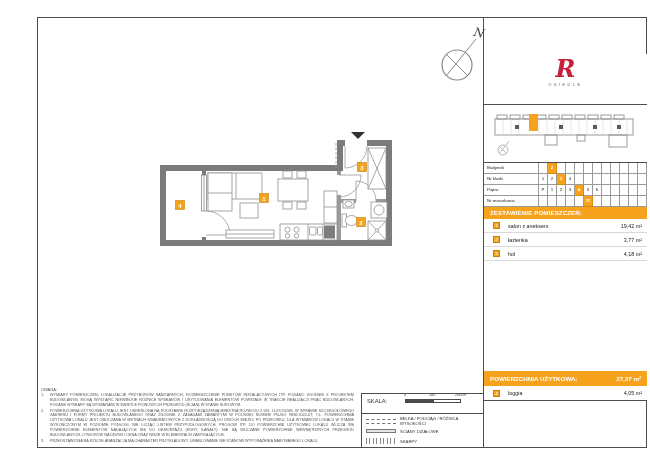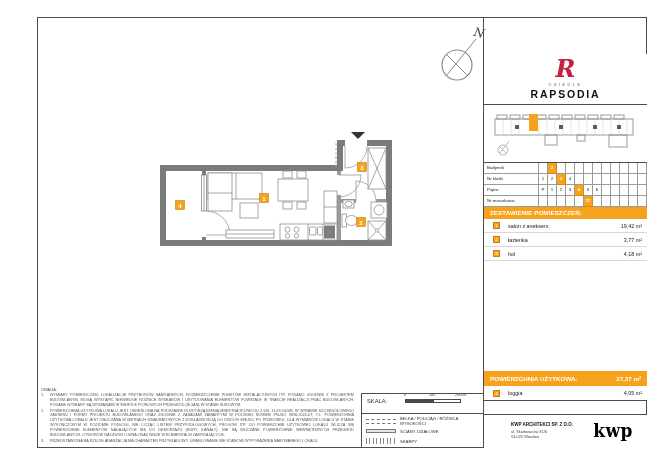--- a/index.html
+++ b/index.html
@@ -170,21 +170,20 @@
       <text x="222" y="74.5" text-anchor="middle" font-size="6" font-weight="bold" fill="#fff" font-family="Liberation Sans,sans-serif">3</text>
       <rect x="35.5" y="105.5" width="9" height="9" fill="#F6A21C" stroke="#c5830d" stroke-width="0.6"></rect>
       <text x="40" y="112.5" text-anchor="middle" font-size="6" font-weight="bold" fill="#fff" font-family="Liberation Sans,sans-serif">4</text>
     </g>
   </svg>
 
 
   <div class="abs sect" id="estate">
     <div class="r">R</div>
     <div class="osiedle">OSIEDLE</div>
-    <div class="rapsodia">RAPSODIA</div>
   </div>
 
   <div class="abs sect" id="keyplan">
     <svg width="152" height="52" viewBox="0 0 152 52" style="position:absolute;left:5px;top:4px">
       <g fill="none" stroke="#909090" stroke-width="0.9">
         <rect x="6" y="10" width="138" height="16" fill="#fff"></rect>
         <rect x="8" y="6" width="10" height="4"></rect>
           <rect x="21" y="6" width="10" height="4"></rect>
         <rect x="34" y="6" width="10" height="4"></rect>
           <rect x="47" y="6" width="10" height="4"></rect>
@@ -299,28 +298,20 @@
       <span>POWIERZCHNIA UŻYTKOWA:</span>
       <span>27,37 m²</span>
     </div>
     <div class="room-row" id="loggia-row">
       <span class="osq">4</span>
       <span class="rname">loggia</span>
       <span class="rarea">4,05 m²</span>
     </div>
   </div>
 
-  <div class="abs sect" id="kwp-box">
-    <div class="kname">KWP ARCHITEKCI SP. Z O.O.</div>
-    <div class="kaddr">
-      <div>ul. Skarbowców 31/6</div>
-      <div>53-025 Wrocław</div>
-    </div>
-    <div id="kwp-logo">kwp</div>
-  </div>
 
   <div class="abs" id="band-vline"></div>
   <div class="abs" id="band-hline1"></div>
   <div class="abs" id="band-hline2"></div>
   <div class="abs" id="skala-label">SKALA:</div>
   <div class="abs" id="scalebar">
     <span class="tick" style="left:-1px">0</span>
     <span class="tick" style="left:24px">100</span>
     <span class="tick" style="left:50px">200cm</span>
     <div class="bar" id="seg1"></div>

